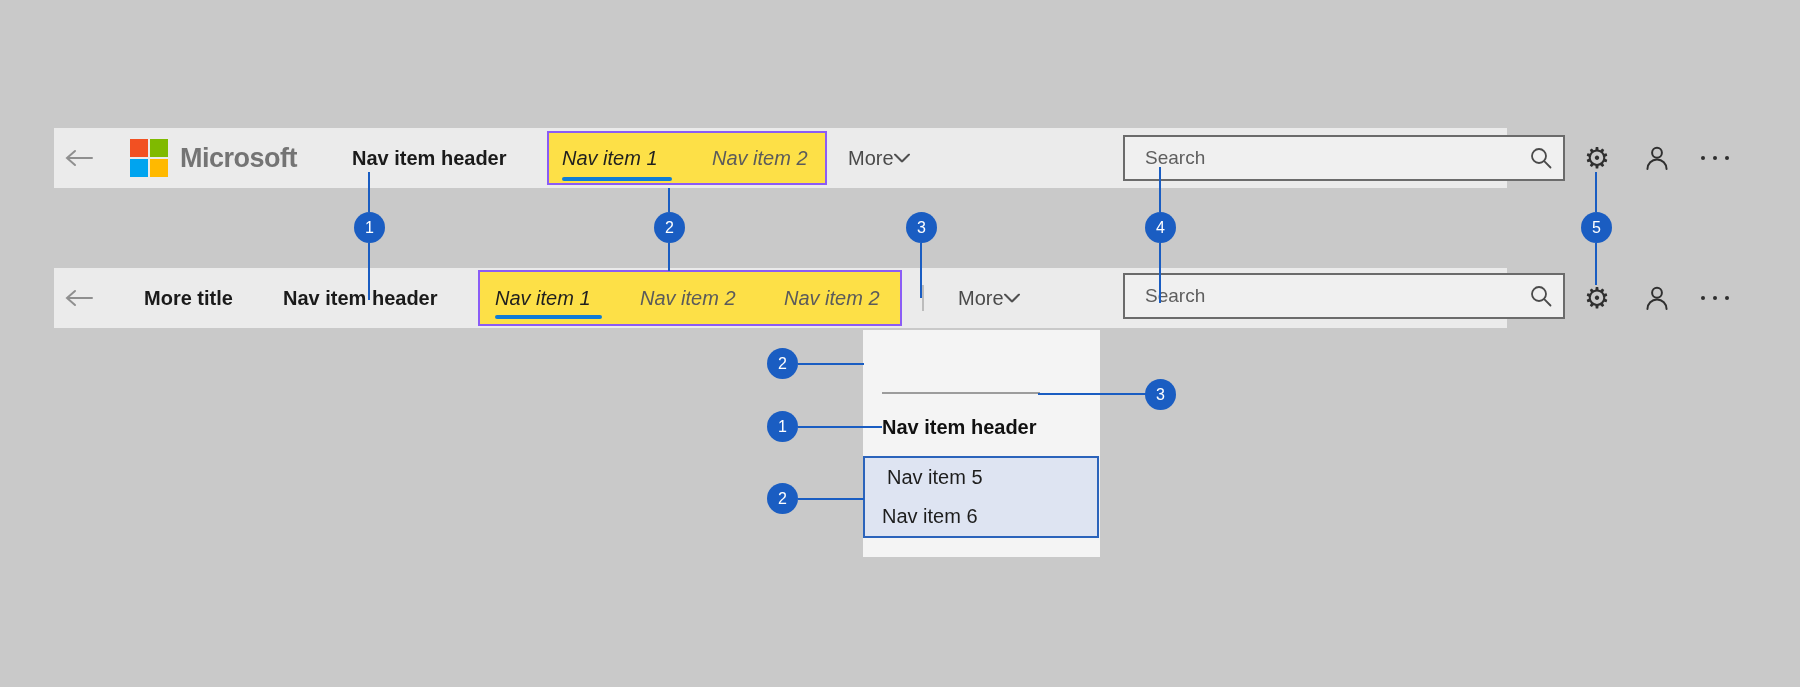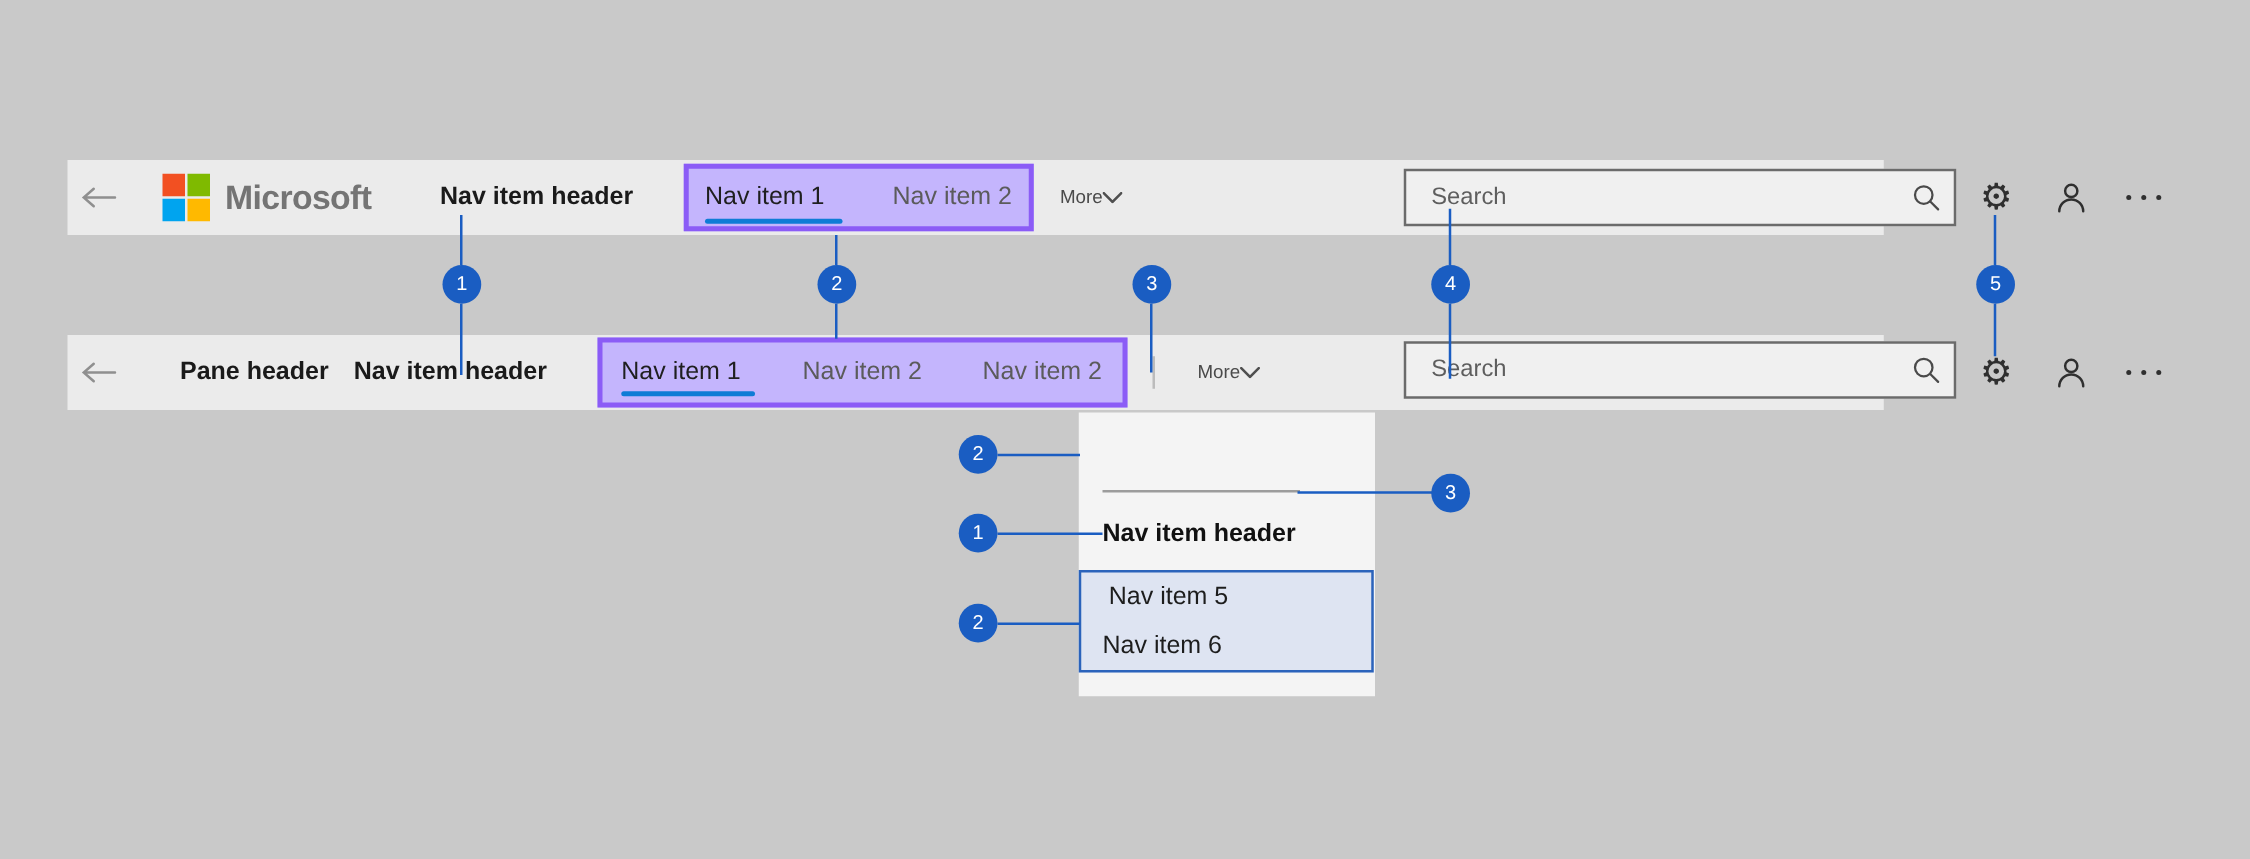--- a/index.html
+++ b/index.html
@@ -16,29 +16,29 @@
   .back-arrow{left:10px;width:30px;height:18px;}
   .bold-label{font-size:20px;font-weight:700;color:#1a1a1a;}
 
   
   .ms-logo{left:76px;display:flex;align-items:center;gap:12px;}
   .ms-squares{display:grid;grid-template-columns:18px 18px;grid-template-rows:18px 18px;gap:2px;}
   .ms-squares i{display:block;}
   .ms-wordmark{font-size:27px;font-weight:700;color:#747474;letter-spacing:-0.5px;}
 
   
-  .navbox{position:absolute;background:#c4b5fd;border:4px solid #8b5cf6;}
+  .navbox{position:absolute;background:#fde047;border:2px solid #8b5cf6;font-style:italic;}
   .navbox-top{left:493px;top:3px;width:280px;height:54px;}
   .navbox-pane{left:424px;top:2px;width:424px;height:56px;}
   .navitem{position:absolute;top:50%;transform:translateY(-50%);font-size:20px;white-space:nowrap;}
   .navitem.sel{color:#1f1f1f;}
   .navitem.unsel{color:#5b5b5b;}
   .sel-underline{position:absolute;height:4px;border-radius:2px;background:#0f7cd6;}
 
-  .more{font-size:15px;color:#4a4a4a;display:flex;align-items:center;}
+  .more{font-size:20px;color:#4a4a4a;display:flex;align-items:center;}
 
   
   .searchbox{position:absolute;background:#f0f0f0;border:2px solid #6b6b6b;width:442px;height:46px;}
   .searchbox input{position:absolute;left:0;top:0;width:100%;height:100%;background:transparent;border:none;outline:none;font-size:19px;color:#3a3a3a;padding:0 44px 0 20px;}
   .searchbox input::placeholder{color:#5e5e5e;}
   .mag{position:absolute;right:10px;top:50%;transform:translateY(-50%);}
 
   .iconbtn{width:32px;height:34px;display:flex;align-items:center;justify-content:center;}
   .gear-glyph{font-size:29px;color:#2f2f2f;line-height:1;}
   .dots{display:flex;gap:8px;align-items:center;}
@@ -120,21 +120,21 @@
         </span>
     </div>
   </div>
 
   <div class="bar bar-pane">
 
     <svg class="vcenter back-arrow" viewBox="0 0 30 18">
       <path d="M28 9 L3 9 M11 2 L3 9 L11 16" fill="none" stroke="#8f8f8f" stroke-width="2" stroke-linecap="round"></path>
     </svg>
 
-    <span class="vcenter bold-label" style="left:90px;">Pane header</span>
+    <span class="vcenter bold-label" style="left:90px;">More title</span>
     <span class="vcenter bold-label" style="left:229px;">Nav item header</span>
 
     <div class="navbox navbox-pane">
       <span class="navitem sel" style="left:15px;">Nav item 1</span>
       <span class="navitem unsel" style="left:160px;">Nav item 2</span>
       <span class="navitem unsel" style="left:304px;">Nav item 2</span>
       <span class="sel-underline" style="left:15px;bottom:5px;width:107px;"></span>
     </div>
 
     <span class="navdivider"></span>

